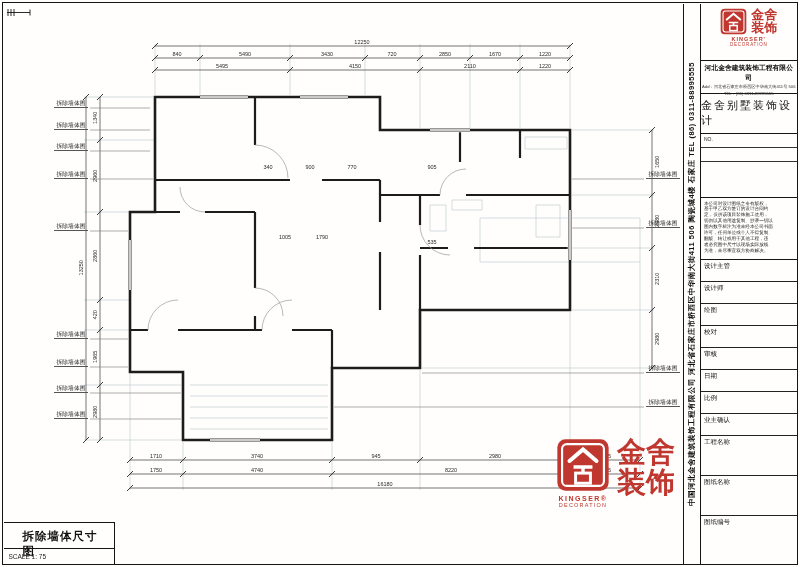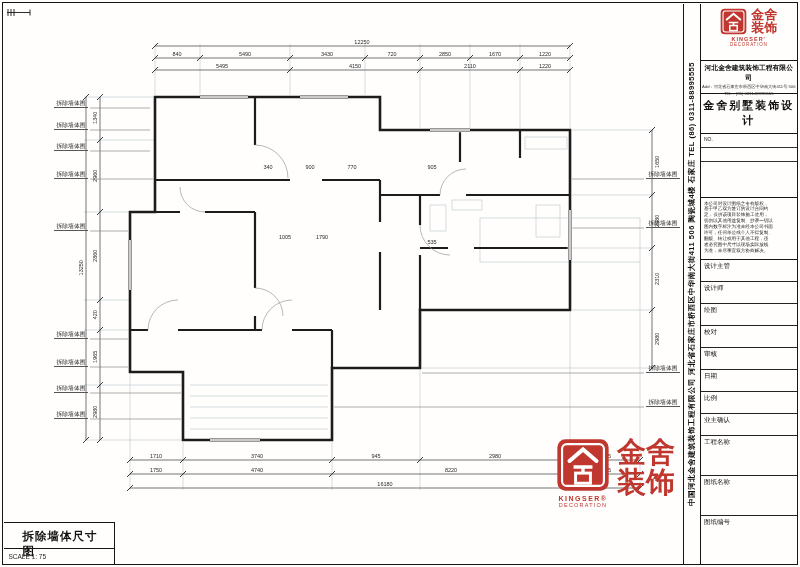--- a/index.html
+++ b/index.html
@@ -38,21 +38,21 @@
   .logo-top-row { display:flex; align-items:center; gap:4px; }
   .logo-chars { font-family:"DejaVu Serif",serif; font-weight:bold; color:#bf372e; font-size:13px; line-height:1.05; }
   .logo-en1 { font-size:5.5px; font-weight:bold; color:#bf372e; letter-spacing:1px; margin-top:1px; }
   .logo-en2 { font-size:4.5px; color:#bf372e; letter-spacing:0.8px; }
 
   .company { height:33px; padding:2px 1px; text-align:center; }
   .company .cname { font-size:6.8px; font-weight:bold; color:#111; }
   .company .caddr { font-size:4.2px; color:#333; margin-top:1.5px; }
 
   .project { height:40px; display:flex; align-items:center; justify-content:center;
-             font-size:11px; font-weight:bold; letter-spacing:2px; color:#111;text-align:center; }
+             font-size:11px; font-weight:normal; letter-spacing:2px; color:#111; }
 
   .smallrow { height:14px; font-size:5px; color:#222; padding:2px 3px; border-bottom:0.8px solid #333; }
   .spacer { height:36px; }
 
   .disclaim { height:62px; padding:3px 3px; font-size:4.6px; line-height:1.3; color:#222; overflow:hidden; }
 
   .frow { height:22px; border-bottom:0.9px solid #222; font-size:6.5px; color:#111; padding:2px 3px; }
   .frow.tall { height:40px; }
   .frow.fill { flex:1; border-bottom:none; }
 

